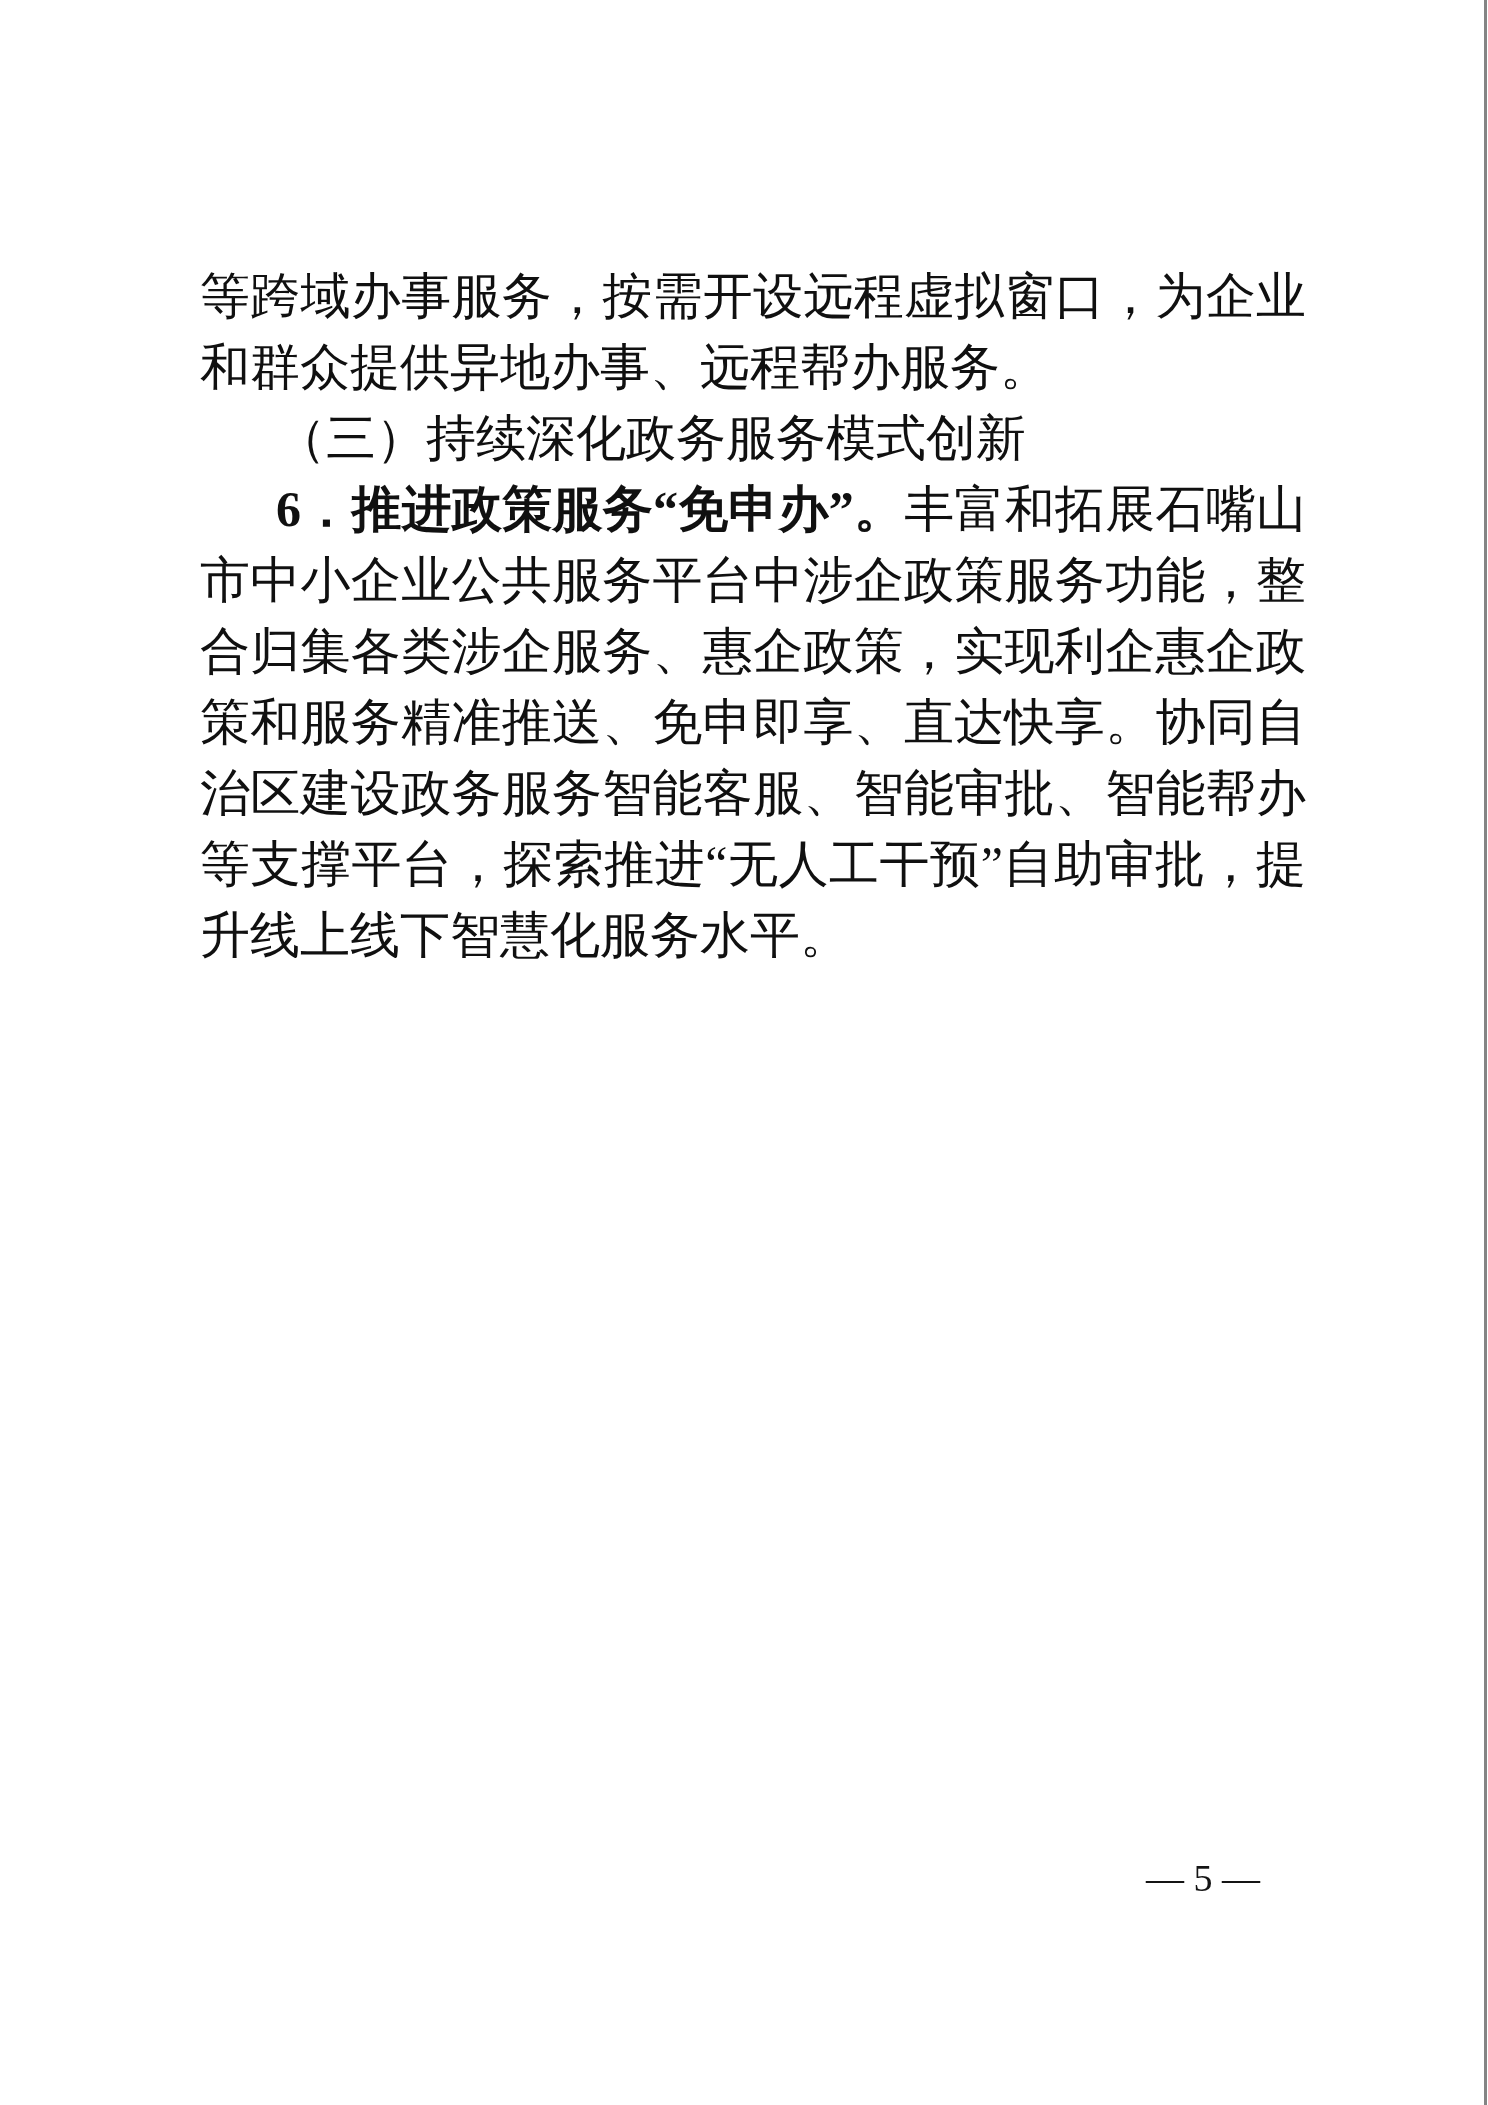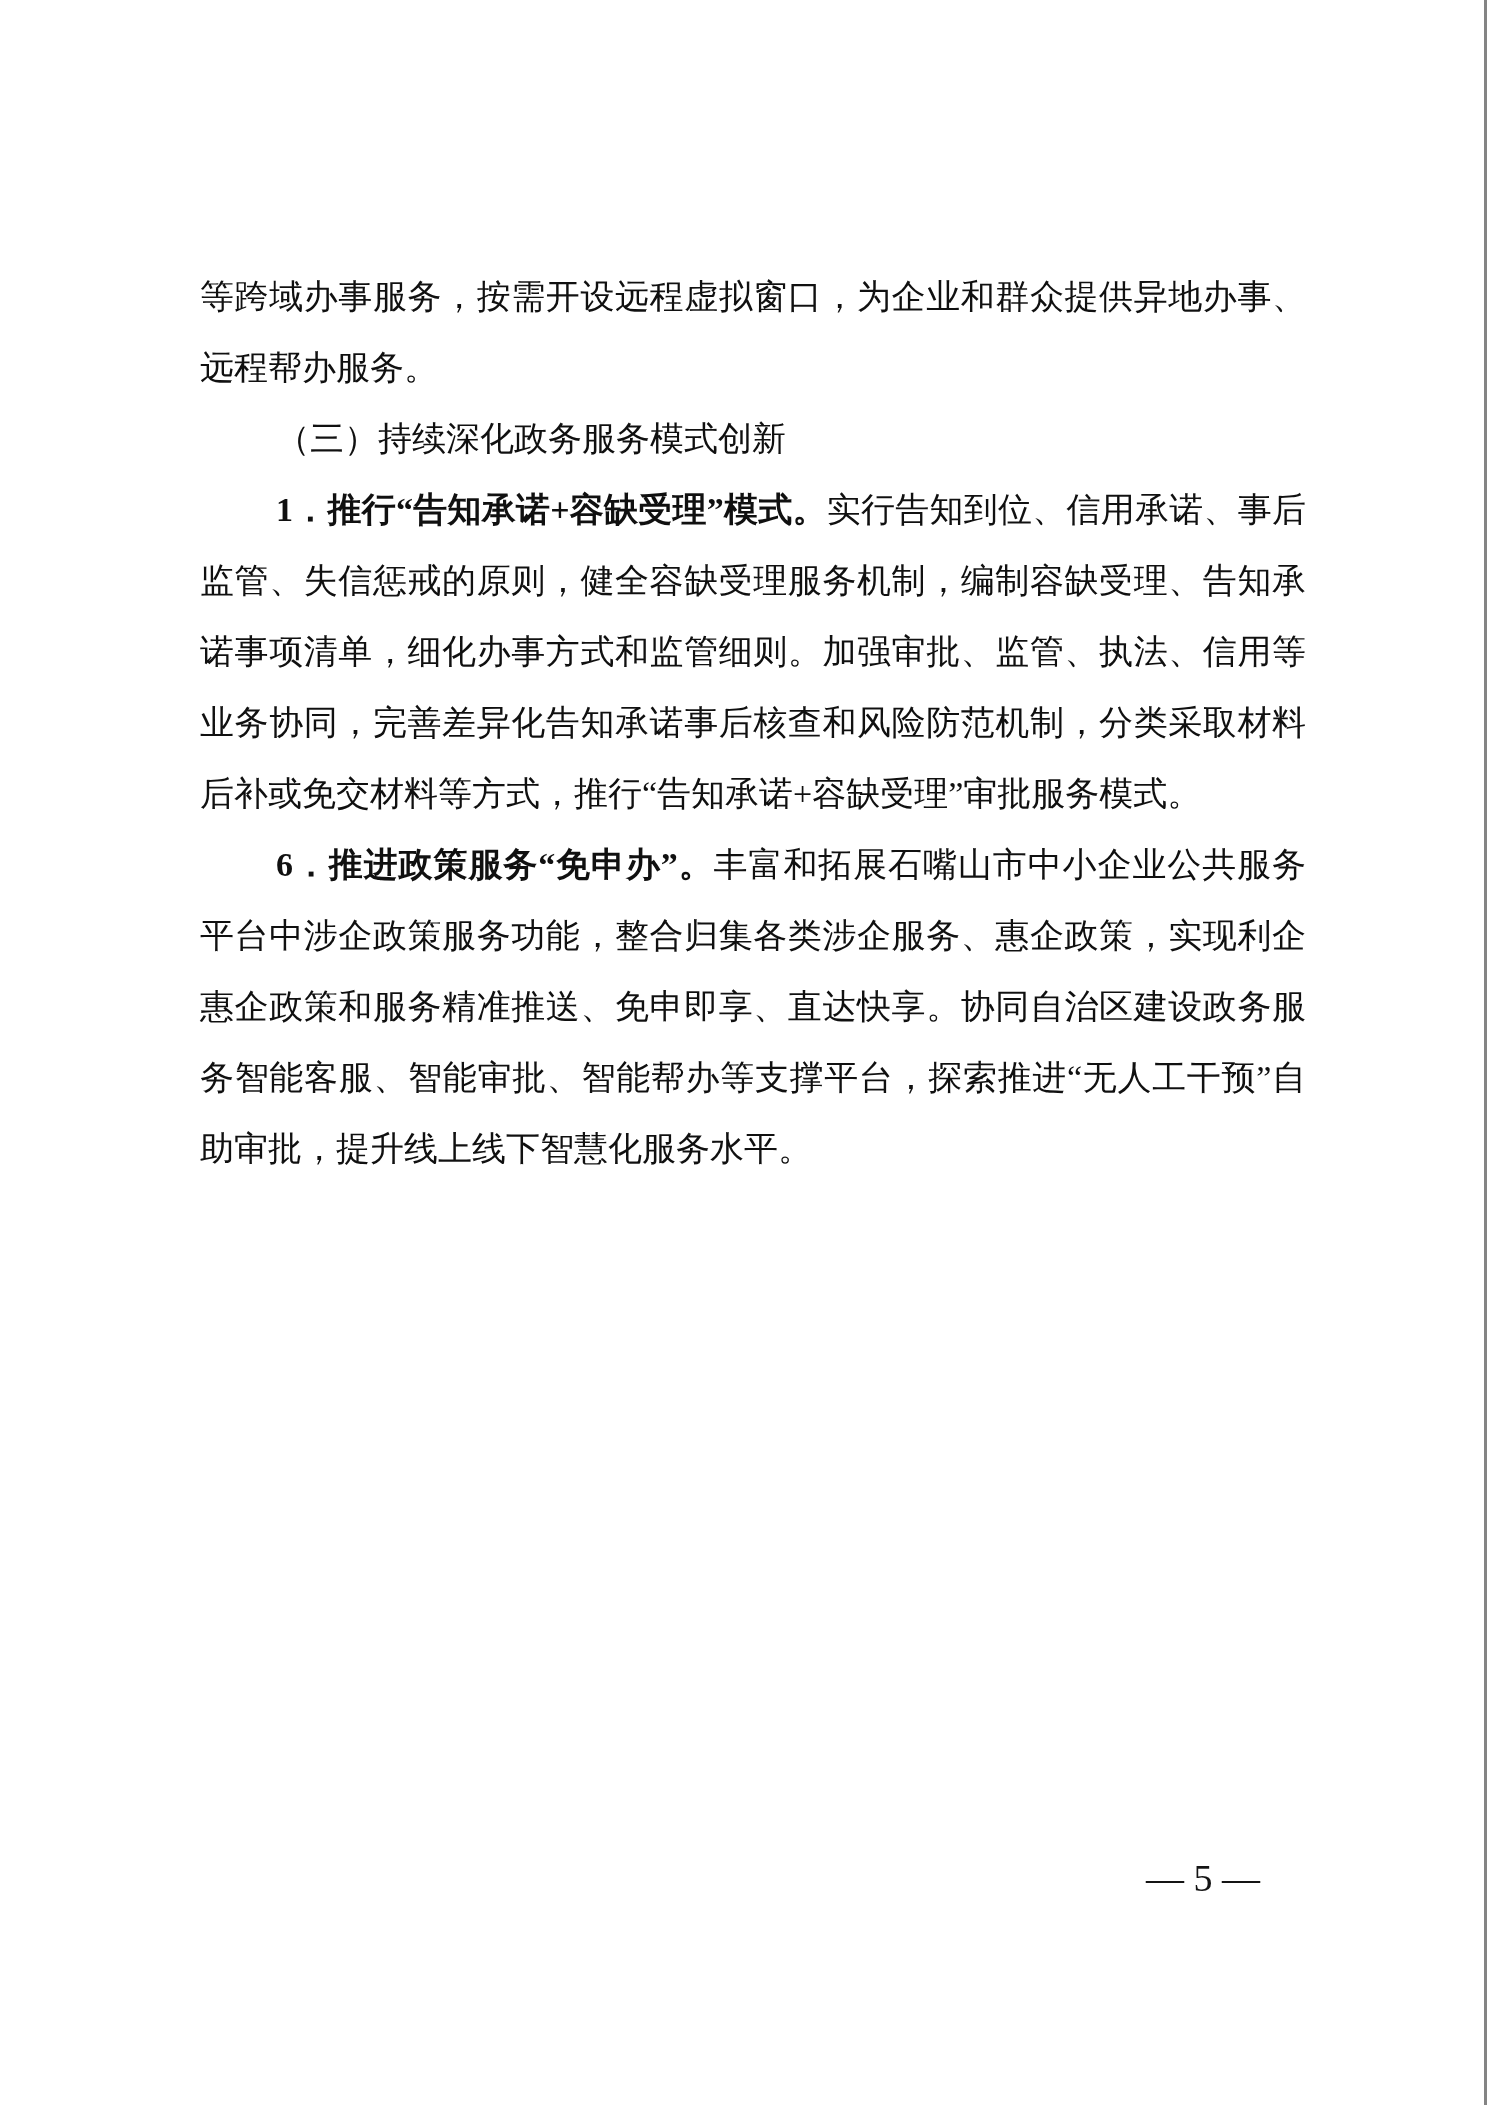--- a/index.html
+++ b/index.html
@@ -14,21 +14,21 @@
     background: #ffffff;
     overflow: hidden;
     font-family: "Liberation Serif", "DejaVu Serif", serif;
     color: #101010;
   }
   .text-block {
     position: absolute;
     left: 200px;
     top: 261px;
     width: 1106px;
-    font-size: 34px;
+    font-size: 50px;
     line-height: 71px;
     text-align: justify;
     text-justify: inter-character;
     word-break: break-all;
   }
   .para {
     margin: 0;
     padding: 0;
     text-indent: 76px;
   }
@@ -64,21 +64,20 @@
 
 <div class="page">
 
   <div class="text-block">
 
     <p class="para no-indent"><span>等跨域办事服务，按需开设远程虚拟窗口，为企业和群众提供异地办事、远程帮办服务。</span></p>
 
 
     <p class="para heading"><span>（三）持续深化政务服务模式创新</span></p>
 
-    <p class="para"><span class="lead">1．推行“告知承诺+容缺受理”模式。</span><span>实行告知到位、信用承诺、事后监管、失信惩戒的原则，健全容缺受理服务机制，编制容缺受理、告知承诺事项清单，细化办事方式和监管细则。加强审批、监管、执法、信用等业务协同，完善差异化告知承诺事后核查和风险防范机制，分类采取材料后补或免交材料等方式，推行“告知承诺+容缺受理”审批服务模式。</span></p>
 
     <p class="para"><span class="lead">6．推进政策服务“免申办”。</span><span>丰富和拓展石嘴山市中小企业公共服务平台中涉企政策服务功能，整合归集各类涉企服务、惠企政策，实现利企惠企政策和服务精准推送、免申即享、直达快享。协同自治区建设政务服务智能客服、智能审批、智能帮办等支撑平台，探索推进“无人工干预”自助审批，提升线上线下智慧化服务水平。</span></p>
 
   </div>
 
   <div class="page-footer">— 5 —</div>
 
   <div class="scan-edge-line"></div>
 
 </div>

